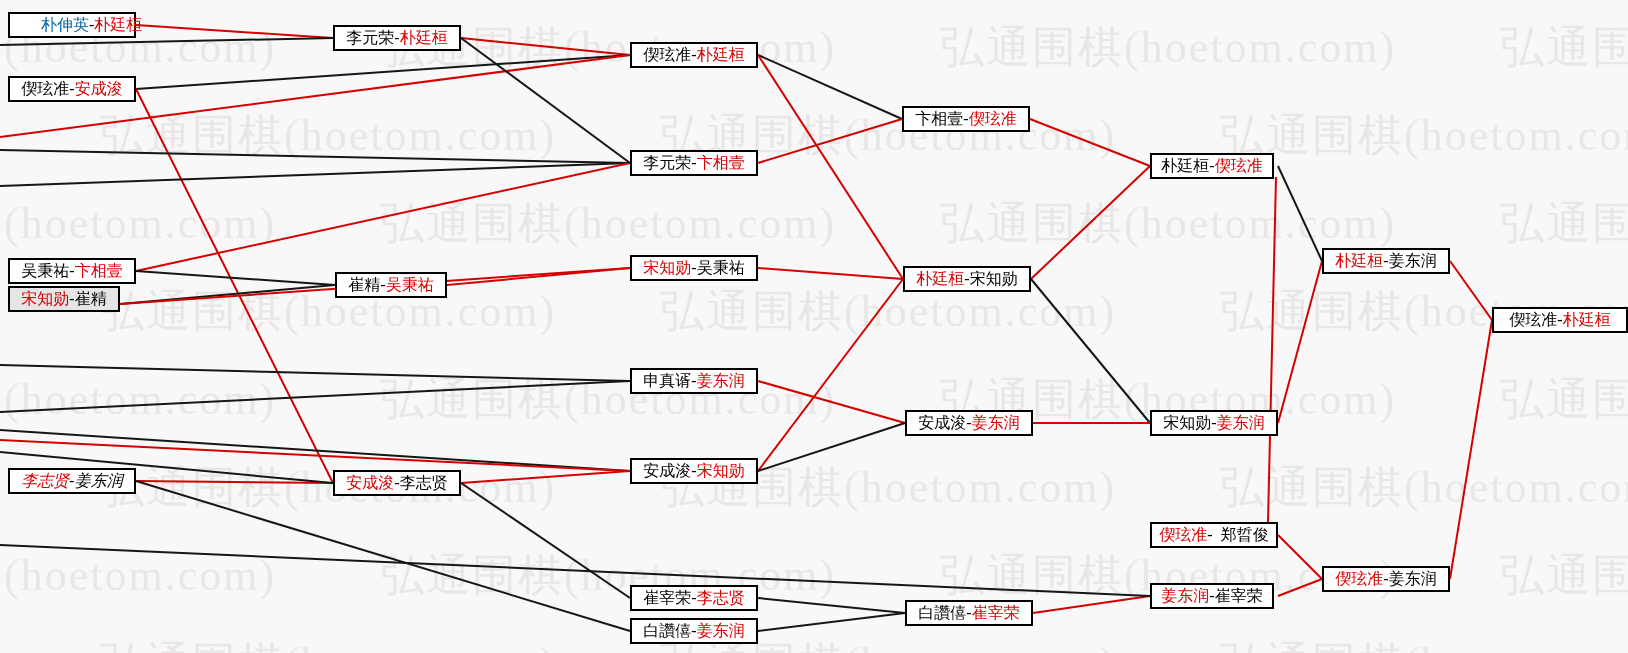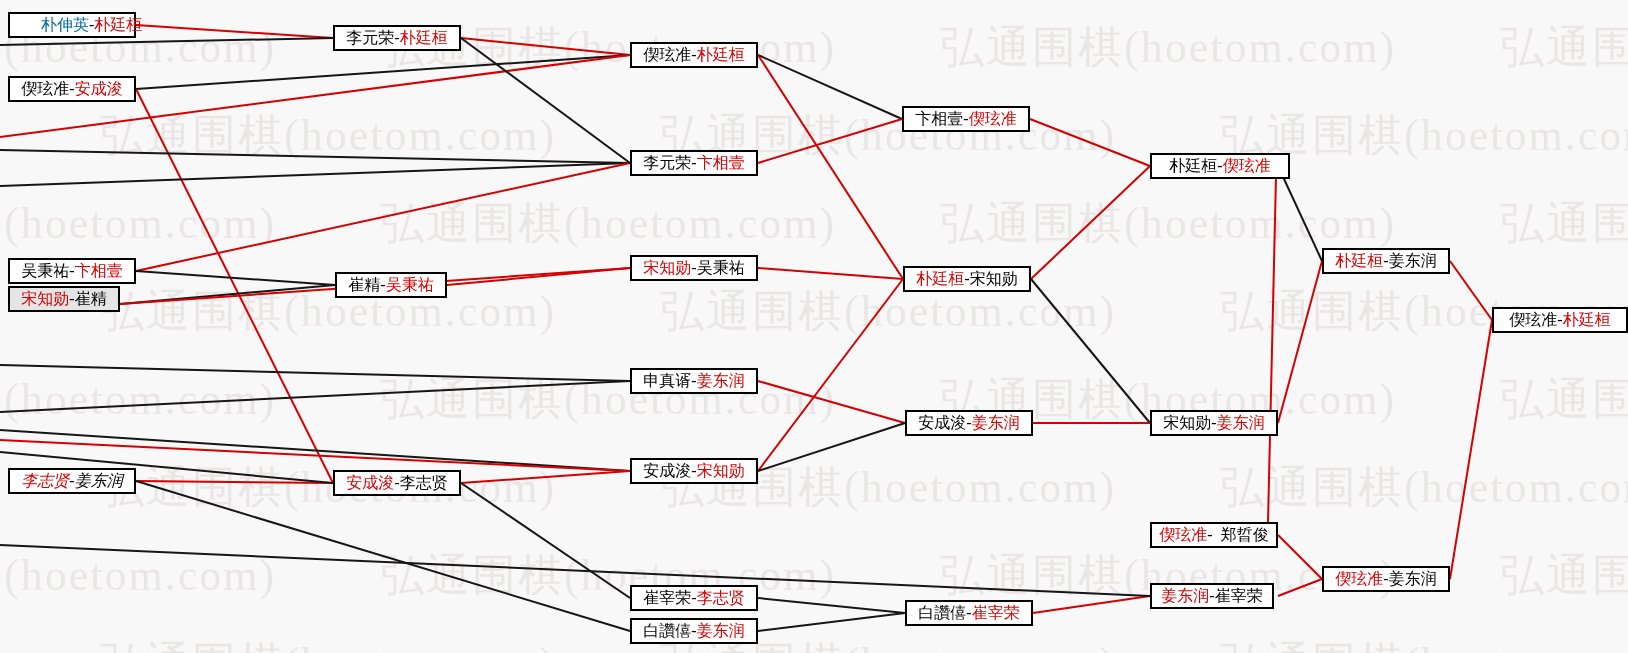--- a/index.html
+++ b/index.html
@@ -109,21 +109,21 @@
       <div class="match" style="left: 630px; top: 150px; width: 128px; background: rgb(255, 255, 255); border-color: rgb(0, 0, 0);"><span class="nm" style="color: rgb(0, 0, 0);">李元荣</span><span style="color: rgb(0, 0, 0);">-</span><span class="nm" style="color: rgb(213, 0, 0);">卞相壹</span></div>
       <div class="match" style="left: 630px; top: 255px; width: 128px; background: rgb(255, 255, 255); border-color: rgb(0, 0, 0);"><span class="nm" style="color: rgb(213, 0, 0);">宋知勋</span><span style="color: rgb(0, 0, 0);">-</span><span class="nm" style="color: rgb(0, 0, 0);">吴秉祐</span></div>
       <div class="match" style="left: 630px; top: 368px; width: 128px; background: rgb(255, 255, 255); border-color: rgb(0, 0, 0);"><span class="nm" style="color: rgb(0, 0, 0);">申真谞</span><span style="color: rgb(0, 0, 0);">-</span><span class="nm" style="color: rgb(213, 0, 0);">姜东润</span></div>
       <div class="match" style="left: 630px; top: 458px; width: 128px; background: rgb(255, 255, 255); border-color: rgb(0, 0, 0);"><span class="nm" style="color: rgb(0, 0, 0);">安成浚</span><span style="color: rgb(0, 0, 0);">-</span><span class="nm" style="color: rgb(213, 0, 0);">宋知勋</span></div>
       <div class="match" style="left: 630px; top: 585px; width: 128px; background: rgb(255, 255, 255); border-color: rgb(0, 0, 0);"><span class="nm" style="color: rgb(0, 0, 0);">崔宰荣</span><span style="color: rgb(0, 0, 0);">-</span><span class="nm" style="color: rgb(213, 0, 0);">李志贤</span></div>
       <div class="match" style="left: 630px; top: 618px; width: 128px; background: rgb(255, 255, 255); border-color: rgb(0, 0, 0);"><span class="nm" style="color: rgb(0, 0, 0);">白讚僖</span><span style="color: rgb(0, 0, 0);">-</span><span class="nm" style="color: rgb(213, 0, 0);">姜东润</span></div>
       <div class="match" style="left: 902px; top: 106px; width: 128px; background: rgb(255, 255, 255); border-color: rgb(0, 0, 0);"><span class="nm" style="color: rgb(0, 0, 0);">卞相壹</span><span style="color: rgb(0, 0, 0);">-</span><span class="nm" style="color: rgb(213, 0, 0);">偰玹准</span></div>
       <div class="match" style="left: 903px; top: 266px; width: 128px; background: rgb(255, 255, 255); border-color: rgb(0, 0, 0);"><span class="nm" style="color: rgb(213, 0, 0);">朴廷桓</span><span style="color: rgb(0, 0, 0);">-</span><span class="nm" style="color: rgb(0, 0, 0);">宋知勋</span></div>
       <div class="match" style="left: 905px; top: 410px; width: 128px; background: rgb(255, 255, 255); border-color: rgb(0, 0, 0);"><span class="nm" style="color: rgb(0, 0, 0);">安成浚</span><span style="color: rgb(0, 0, 0);">-</span><span class="nm" style="color: rgb(213, 0, 0);">姜东润</span></div>
       <div class="match" style="left: 905px; top: 600px; width: 128px; background: rgb(255, 255, 255); border-color: rgb(0, 0, 0);"><span class="nm" style="color: rgb(0, 0, 0);">白讚僖</span><span style="color: rgb(0, 0, 0);">-</span><span class="nm" style="color: rgb(213, 0, 0);">崔宰荣</span></div>
-      <div class="match" style="left: 1150px; top: 153px; width: 140px; background: rgb(255, 255, 255); border-color: rgb(0, 0, 0);"><span class="nm" style="color: rgb(0, 0, 0);">朴廷桓</span><span style="color: rgb(0, 0, 0);">-</span><span class="nm" style="color: rgb(213, 0, 0);">偰玹准</span></div>
+      <div class="match" style="left: 1150px; top: 153px; width: 124px; background: rgb(255, 255, 255); border-color: rgb(0, 0, 0);"><span class="nm" style="color: rgb(0, 0, 0);">朴廷桓</span><span style="color: rgb(0, 0, 0);">-</span><span class="nm" style="color: rgb(213, 0, 0);">偰玹准</span></div>
       <div class="match" style="left: 1150px; top: 410px; width: 128px; background: rgb(255, 255, 255); border-color: rgb(0, 0, 0);"><span class="nm" style="color: rgb(0, 0, 0);">宋知勋</span><span style="color: rgb(0, 0, 0);">-</span><span class="nm" style="color: rgb(213, 0, 0);">姜东润</span></div>
       <div class="match" style="left: 1150px; top: 522px; width: 128px; background: rgb(255, 255, 255); border-color: rgb(0, 0, 0);"><span class="nm" style="color: rgb(213, 0, 0);">偰玹准</span><span style="color: rgb(0, 0, 0);">-</span><span class="nm" style="color: rgb(0, 0, 0); margin-left: 8px;">郑晢俊</span></div>
       <div class="match" style="left: 1150px; top: 583px; width: 124px; background: rgb(255, 255, 255); border-color: rgb(0, 0, 0);"><span class="nm" style="color: rgb(213, 0, 0);">姜东润</span><span style="color: rgb(0, 0, 0);">-</span><span class="nm" style="color: rgb(0, 0, 0);">崔宰荣</span></div>
       <div class="match" style="left: 1322px; top: 248px; width: 128px; background: rgb(255, 255, 255); border-color: rgb(0, 0, 0);"><span class="nm" style="color: rgb(213, 0, 0);">朴廷桓</span><span style="color: rgb(0, 0, 0);">-</span><span class="nm" style="color: rgb(0, 0, 0);">姜东润</span></div>
       <div class="match" style="left: 1322px; top: 566px; width: 128px; background: rgb(255, 255, 255); border-color: rgb(0, 0, 0);"><span class="nm" style="color: rgb(213, 0, 0);">偰玹准</span><span style="color: rgb(0, 0, 0);">-</span><span class="nm" style="color: rgb(0, 0, 0);">姜东润</span></div>
       <div class="match" style="left: 1492px; top: 307px; width: 136px; background: rgb(255, 255, 255); border-color: rgb(0, 0, 0);"><span class="nm" style="color: rgb(0, 0, 0);">偰玹准</span><span style="color: rgb(0, 0, 0);">-</span><span class="nm" style="color: rgb(213, 0, 0);">朴廷桓</span></div>
     </div>
 </div>
 
 </body></html>

